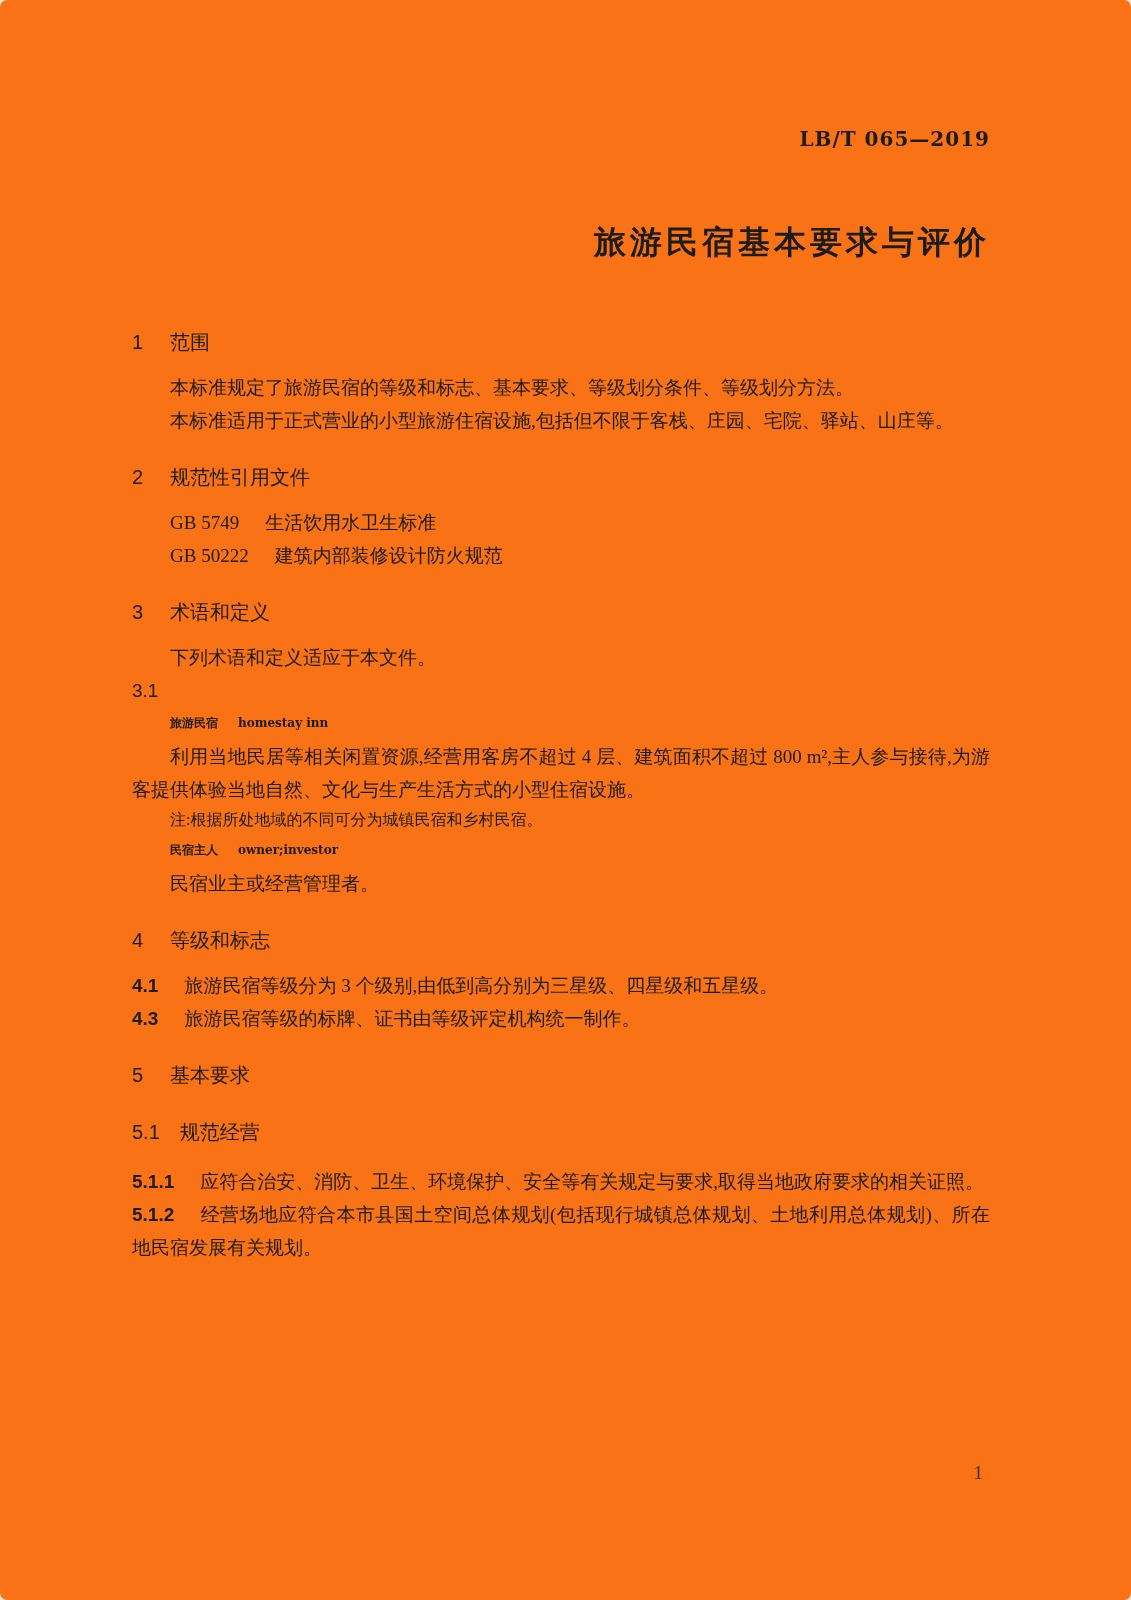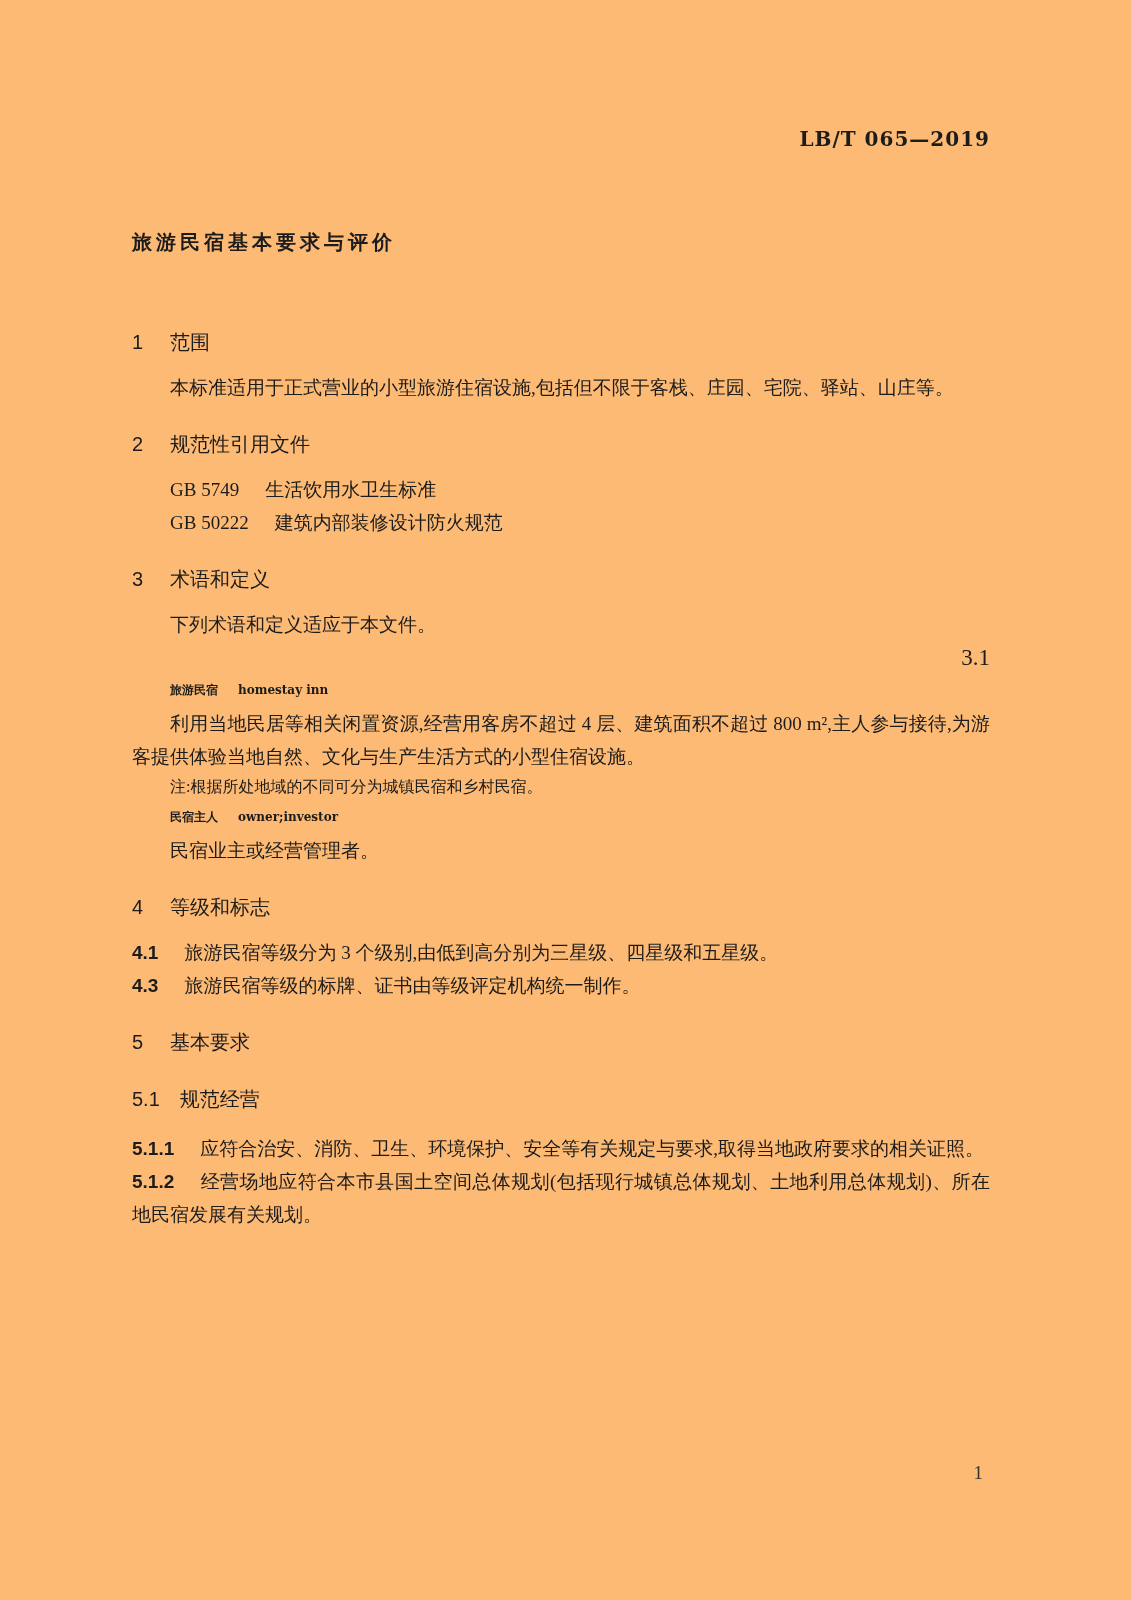--- a/index.html
+++ b/index.html
@@ -2,44 +2,45 @@
 <html lang="zh"><head>
 <meta charset="utf-8">
 <style>
   html, body { margin: 0; padding: 0; }
   body { background: #e8e8e8; }
   .doc {
     position: relative;
     width: 1131px;
     height: 1600px;
     margin: 0 auto;
-    background: #fdba74;
+    background: #f97316;
     color: #1c1c1c;
     font-family: "Liberation Serif", serif;
     overflow: hidden;
+    border-radius: 7px;
   }
   .content {
     padding: 126px 141px 0 132px;
   }
   
   .doc-code {
     text-align: right;
     font-family: "DejaVu Serif", serif;
     font-weight: bold;
     font-size: 20px;
     line-height: 26px;
     letter-spacing: 1px;
   }
   
   .page-title {
     margin-top: 68px;
-    text-align: left;
+    text-align: right;
     font-family: "Liberation Sans", sans-serif;
     font-weight: bold;
-    font-size: 20px;
+    font-size: 32px;
     line-height: 44px;
     letter-spacing: 4px;
   }
   
   .sec-h {
     margin: 24px 0 12px 0;
     font-family: "Liberation Sans", sans-serif;
     font-weight: normal;
     font-size: 20px;
     line-height: 33px;
@@ -59,24 +60,23 @@
   .refline {
     margin: 0;
     padding-left: 38px;
     font-size: 19px;
     line-height: 33px;
   }
   .refline .ref-name { margin-left: 26px; }
   
   .term-num {
     margin: 0;
-    font-family: Liberation Serif, serif;
-    font-size: 23px;
+    font-family: Liberation Sans, sans-serif;
+    font-size: 19px;
     line-height: 33px;
-    text-align: right;
   }
   .term-line {
     margin: 0;
     padding-left: 38px;
     font-size: 12px;
     line-height: 33px;
     font-weight: bold;
   }
   .term-line .term-zh { font-family: "Liberation Sans", sans-serif; }
   .term-line .term-en { font-family: "DejaVu Serif", serif; margin-left: 20px; }
@@ -115,20 +115,21 @@
 <div class="doc">
   <div class="content">
 
     <div class="doc-code">LB/T 065—2019</div>
 
     <div class="page-title">旅游民宿基本要求与评价</div>
 
     <div class="sec-h first">
       <span class="sec-num">1</span><span class="sec-title">范围</span>
     </div>
+    <p class="para indent">本标准规定了旅游民宿的等级和标志、基本要求、等级划分条件、等级划分方法。</p>
     <p class="para indent">本标准适用于正式营业的小型旅游住宿设施,包括但不限于客栈、庄园、宅院、驿站、山庄等。</p>
 
     <div class="sec-h">
       <span class="sec-num">2</span><span class="sec-title">规范性引用文件</span>
     </div>
     <p class="refline">
       <span class="ref-code">GB 5749</span><span class="ref-name">生活饮用水卫生标准</span>
     </p>
     <p class="refline">
       <span class="ref-code">GB 50222</span><span class="ref-name">建筑内部装修设计防火规范</span>

